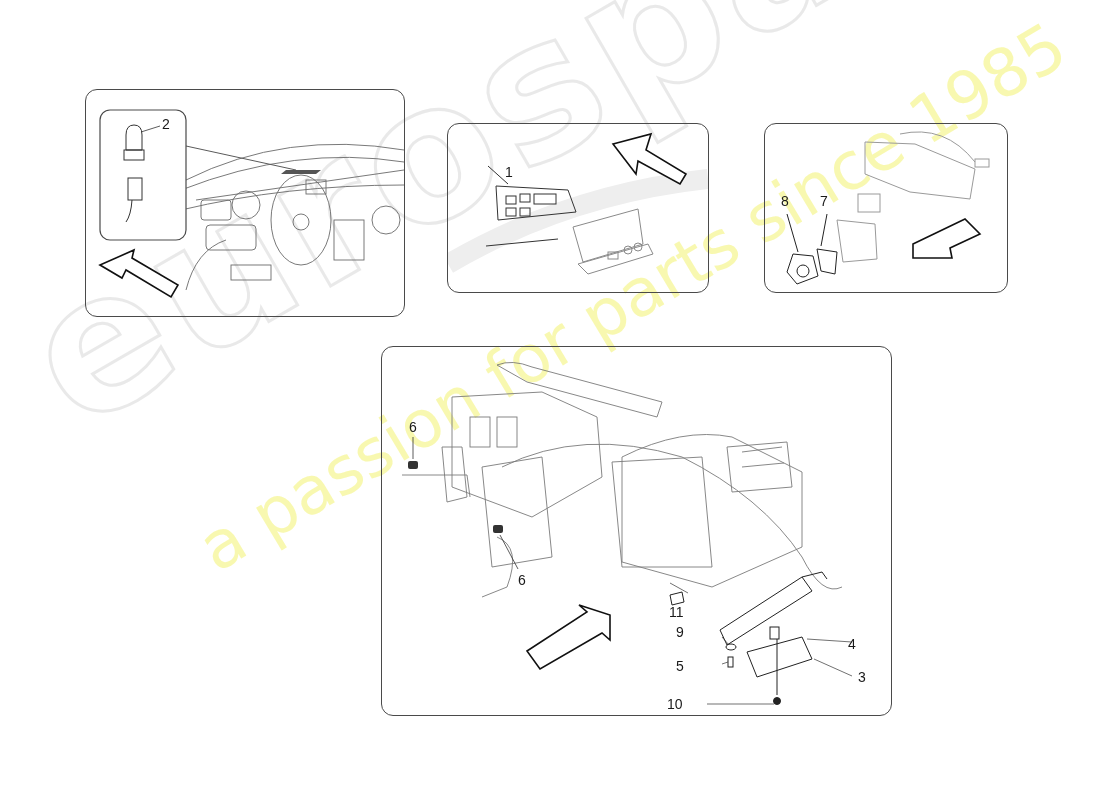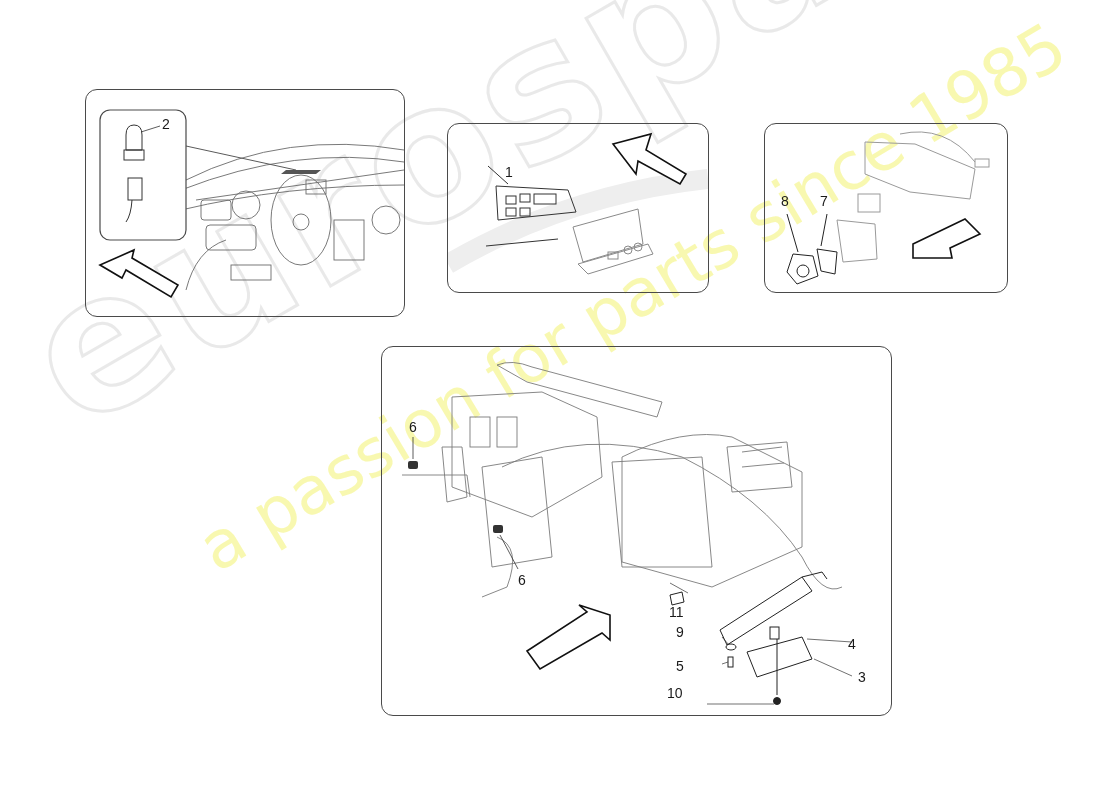--- a/index.html
+++ b/index.html
@@ -145,16 +145,16 @@
       <line x1="432" y1="312" x2="470" y2="329"></line>
     </g>
 
     <path d="M145 304 L205 265 L197 258 L228 268 L228 293 L220 286 L158 322 Z" fill="#fff" stroke="#111" stroke-width="1.6"></path>
   </svg>
   <div class="callout" style="left:27px; top:73px;">6</div>
   <div class="callout" style="left:136px; top:226px;">6</div>
   <div class="callout" style="left:287px; top:238px;margin-top:20px;">11</div>
   <div class="callout" style="left:294px; top:278px;">9</div>
   <div class="callout" style="left:294px; top:312px;">5</div>
-  <div class="callout" style="left:285px; top:339px;">10</div>
+  <div class="callout" style="left:285px; top:350px;">10</div>
   <div class="callout" style="left:466px; top:290px;">4</div>
   <div class="callout" style="left:476px; top:323px;">3</div>
 </div>
 
 </body></html>

